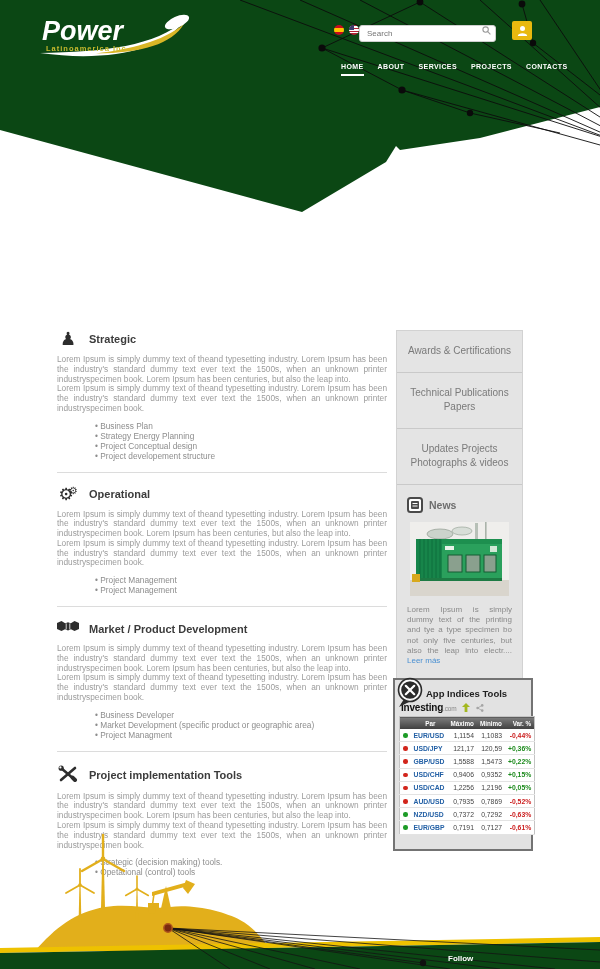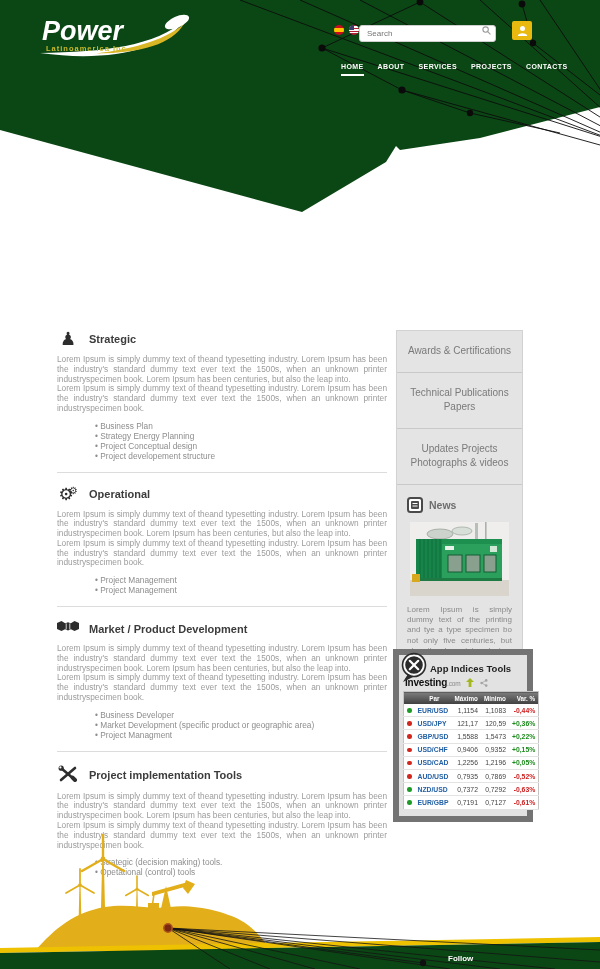--- a/index.html
+++ b/index.html
@@ -56,21 +56,21 @@
   }
   .news { padding:12px 10px 0; }
   .news-head { display:flex; align-items:center; gap:6px; margin-bottom:9px; }
   .news-title { font-size:10.5px; color:#6d6d6d;font-weight:bold; }
   .news-img { display:block; margin:0 auto; }
   .news-text { margin-top:9px; font-size:8px; line-height:1.3; color:#8a8a8a; text-align:justify; }
   .read-more { color:#4a90d2; cursor:pointer; white-space:nowrap; }
   .news-bar { height:5px; background:#e9b90f; margin-top:14px; }
 
   
-  .widget { position:absolute; left:393px; top:649px; width:140px; height:173px; background:#e2e2e2; border:6px solid #737373; }
+  .widget { position:absolute; left:393px; top:678px; width:140px; height:173px; background:#e2e2e2; border:2px solid #737373; }
   .widget-pin { position:absolute; left:1px; top:-3px; }
   .widget-title { margin:8px 4px 2px 31px; font-size:9.5px; font-weight:bold; color:#222; }
   .invest-row { display:flex; align-items:center; gap:6px; margin:3px 6px 3px 6px; }
   .invest-logo { font-size:10px; font-weight:bold; color:#111; letter-spacing:-.2px; }
   .invest-tld { font-size:6.5px; font-weight:normal; color:#8a8a8a; }
   .fx-table { border-collapse:collapse; margin:0 4px; width:132px; background:#fff; border:1px solid #c4c4c4; }
   .fx-table thead th {
     background:linear-gradient(#7d7d7d,#3e3e3e); color:#fff; font-size:6.3px; font-weight:bold;
     padding:2.5px 3px; text-align:right;
   }

